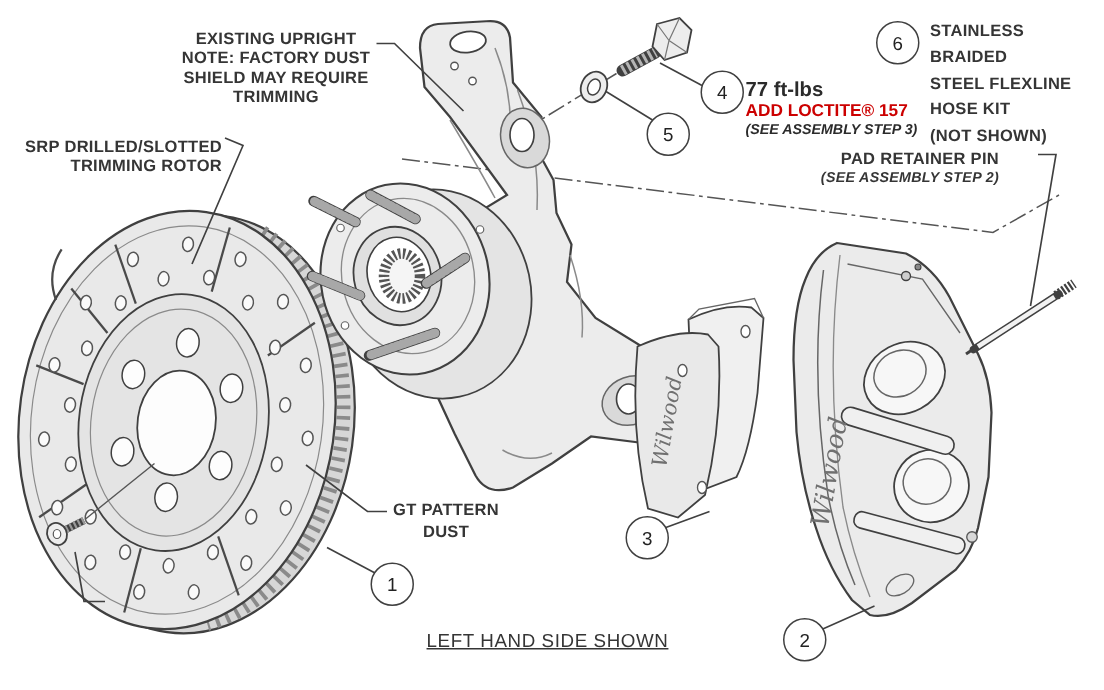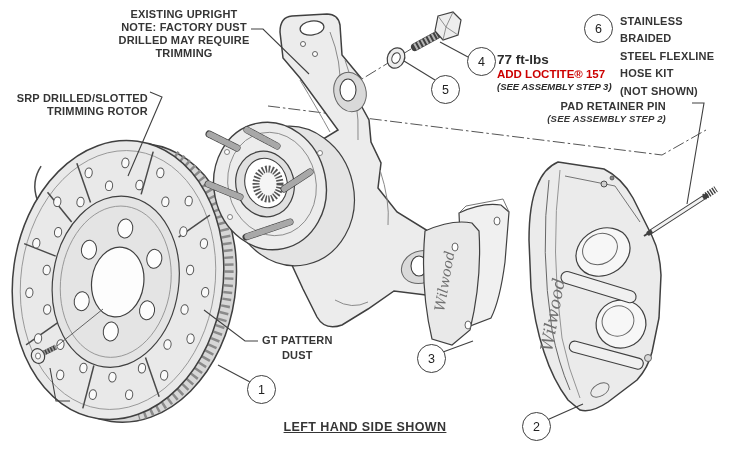--- a/index.html
+++ b/index.html
@@ -14,21 +14,21 @@
            background:#fff;display:flex;align-items:center;justify-content:center;
            font-size:12.5px;color:#222;}
   #torque-note{position:absolute;left:497px;top:36px;}
   #torque-note .val{font-size:13.5px;font-weight:bold;color:#2b2b2b;line-height:15px;margin-top:16px;}
   #torque-note .loctite{font-size:11.5px;font-weight:bold;color:#cc0000;line-height:14px;}
   #torque-note .step{font-size:9.5px;font-weight:bold;font-style:italic;color:#2b2b2b;line-height:11px;}
   #hose-kit-label{left:620px;top:13px;line-height:17.4px;}
   #pad-retainer-label{left:516px;top:100px;width:150px;}
   #pad-retainer-label .step{font-size:9.5px;font-style:italic;line-height:12px;}
   #footer-note{position:absolute;left:265px;top:420px;width:200px;text-align:center;
-               font-size:12.5px;letter-spacing:.4px;font-weight:bold;color:#353535;
+               font-size:12.5px;letter-spacing:.4px;font-weight:normal;color:#353535;
                text-decoration:underline;}
 </style>
 </head>
 <body>
 
 <div id="stage">
 
 <svg id="art" width="736" height="460" viewBox="0 0 736 460">
 
   <g stroke="#555" stroke-width="1" fill="none" stroke-dasharray="12 3 2.5 3">
@@ -211,24 +211,24 @@
     <path d="M70,401 L56,401 L50,368"></path>
     <path d="M692,103 L704,103 L687,204"></path>
     <line x1="250" y1="382" x2="218" y2="365"></line>
     <line x1="547" y1="420" x2="583" y2="404"></line>
     <line x1="443" y1="352" x2="473" y2="341"></line>
     <line x1="468" y1="57" x2="440" y2="42"></line>
     <line x1="435" y1="80" x2="404" y2="61"></line>
   </g>
 </svg>
 
-  <div class="lbl center" id="upright-label" style="left:104px;top:8px;width:160px;">
+  <div class="lbl center" id="upright-label" style="left:104px;top:20px;width:160px;">
     <div>EXISTING UPRIGHT</div>
     <div>NOTE: FACTORY DUST</div>
-    <div>DRILLED MAY REQUIRE</div>
+    <div>SHIELD MAY REQUIRE</div>
     <div>TRIMMING</div>
   </div>
 
   <div class="lbl right" style="left:8px;top:92px;width:140px;">
     <div>SRP DRILLED/SLOTTED</div>
     <div>TRIMMING ROTOR</div>
   </div>
 
   <div id="torque-note">
     <div class="val">77 ft-lbs</div>

